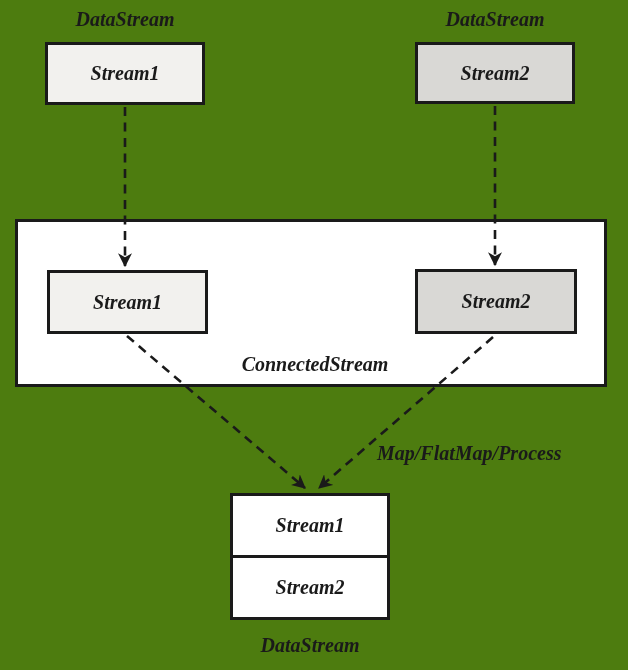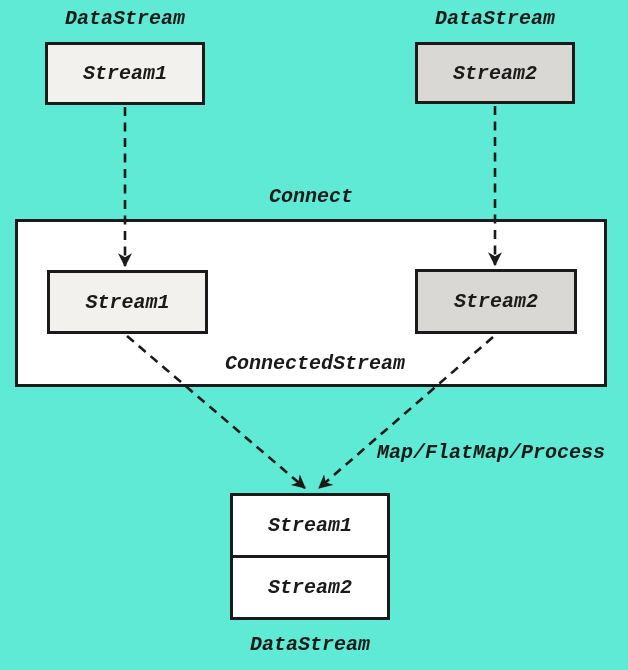--- a/index.html
+++ b/index.html
@@ -4,22 +4,22 @@
 <style>
   html, body {
     margin: 0;
     padding: 0;
     background: #ffffff;
   }
   .canvas {
     position: relative;
     width: 628px;
     height: 670px;
-    background: #5eead4;
-    font-family: Liberation Mono, monospace;
+    background: #4d7c0f;
+    font-family: Liberation Serif, serif;
     font-weight: bold;
     font-style: italic;
     color: #1a1a1a;
     overflow: hidden;
   }
   .lbl {
     position: absolute;
     font-size: 20px;
     line-height: 24px;
     text-align: center;
@@ -96,21 +96,20 @@
   <div class="lbl" style="left:415px; top:7px; width:160px;">DataStream</div>
 
   <div class="box fill-light" style="left:45px; top:42px; width:160px; height:63px;">
     <span>Stream1</span>
   </div>
 
   <div class="box fill-dark" style="left:415px; top:42px; width:160px; height:62px;">
     <span>Stream2</span>
   </div>
 
-  <div class="lbl" style="left:15px; top:185px; width:592px;">Connect</div>
 
   <div class="box fill-light" style="left:47px; top:270px; width:161px; height:64px;">
     <span>Stream1</span>
   </div>
 
   <div class="box fill-dark" style="left:415px; top:269px; width:162px; height:65px;">
     <span>Stream2</span>
   </div>
 
   <div class="lbl" style="left:15px; top:352px; width:600px;">ConnectedStream</div>

